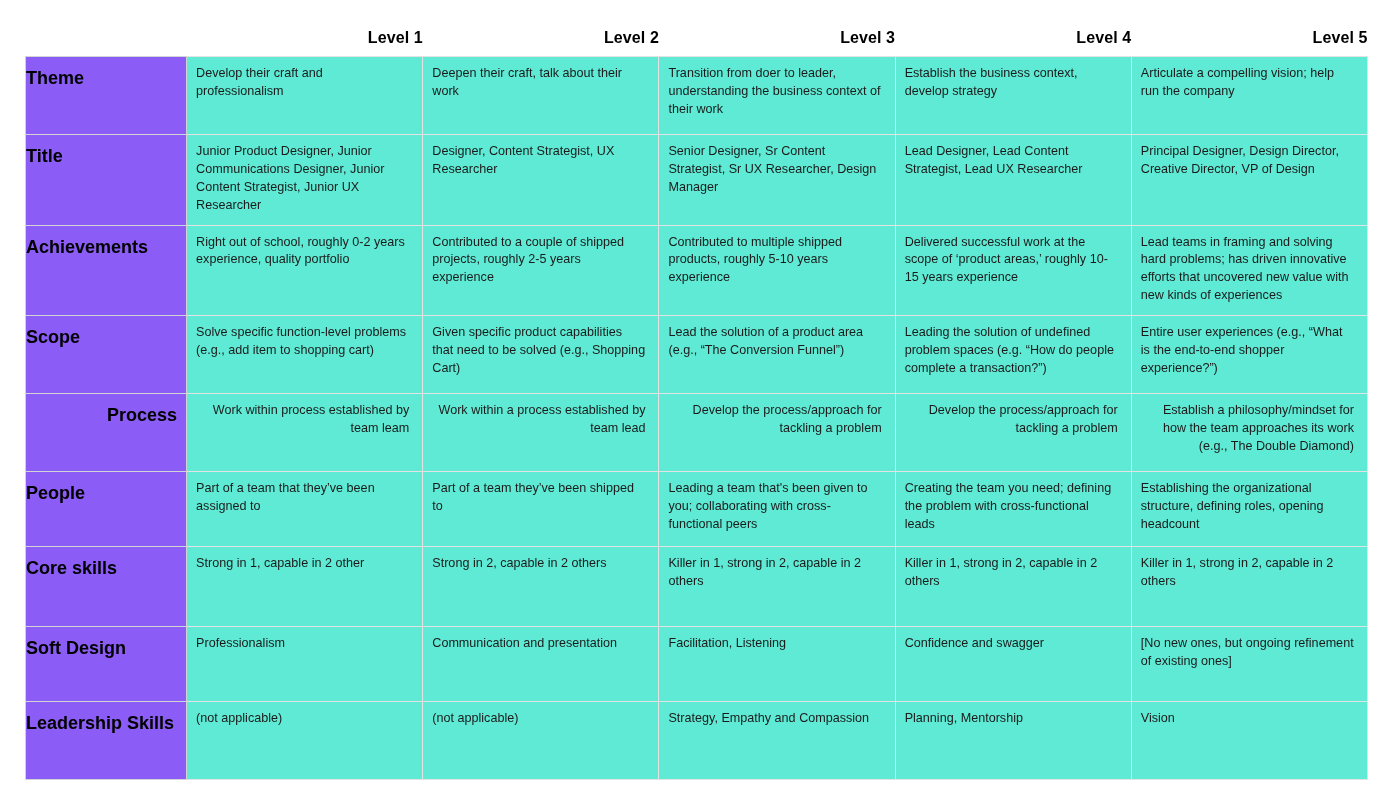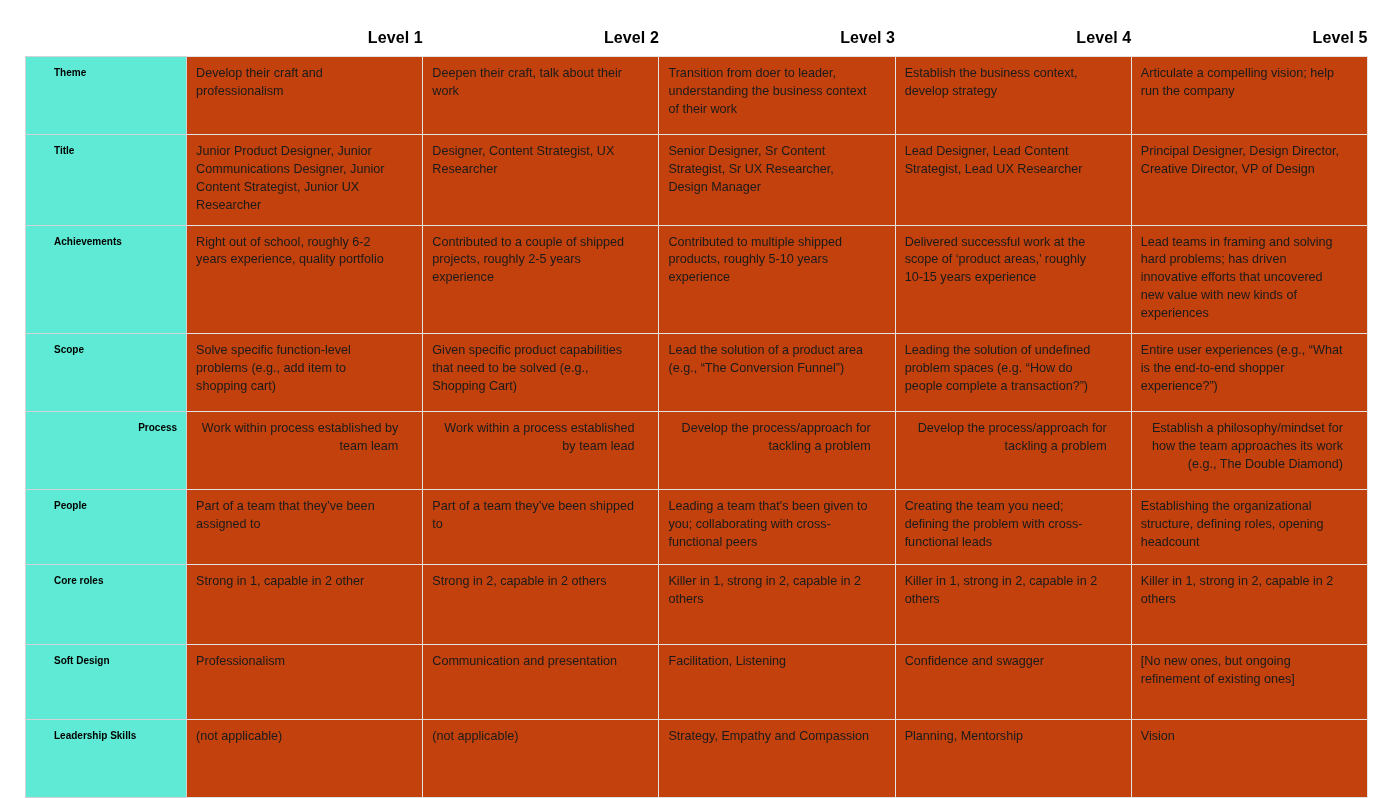--- a/index.html
+++ b/index.html
@@ -47,36 +47,36 @@
     color: #000000;
     text-align: right;
     letter-spacing: 0.1px;
     padding: 0 0 9px 10px;
   }
 
   
   tbody td {
     border: 1px solid #e3e3e3;
     vertical-align: top;
-    padding: 8px 24px 10px 9px;
+    padding: 8px 13px 10px 9px;
     font-size: 12.6px;
     line-height: 1.42;
     color: #1b1b1b;
-    background: #c2410c;
+    background: #5eead4;
     word-wrap: break-word;
     overflow-wrap: break-word;
   }
 
   tbody td.row-label {
-    background: #5eead4;
+    background: #8b5cf6;
     border-color: #d2d3d4;
     font-weight: bold;
-    font-size: 10px;
+    font-size: 18px;
     color: #000000;
-    padding: 9px 9px 10px 28px;
+    padding: 9px 9px 10px 0;
     line-height: 1.38;
   }
 
   tr.r-theme        td { height: 58px; }
   tr.r-title        td { height: 68px; }
   tr.r-achievements td { height: 58px; }
   tr.r-scope        td { height: 58px; }
   tr.r-process      td { height: 58px; text-align: right; }
   tr.r-people       td { height: 55px; }
   tr.r-meetings     td { height: 55px; }
@@ -119,21 +119,21 @@
       <tr class="r-title">
         <td class="row-label">Title</td>
         <td>Junior Product Designer, Junior Communications Designer,  Junior Content Strategist, Junior UX Researcher</td>
         <td>Designer, Content Strategist, UX Researcher</td>
         <td>Senior Designer, Sr Content Strategist, Sr UX Researcher, Design Manager</td>
         <td>Lead Designer, Lead Content Strategist, Lead UX Researcher</td>
         <td>Principal Designer, Design Director, Creative Director, VP of Design</td>
       </tr>
       <tr class="r-achievements">
         <td class="row-label">Achievements</td>
-        <td>Right out of school, roughly 6-2 years experience, quality portfolio</td>
+        <td>Right out of school, roughly 0-2 years experience, quality portfolio</td>
         <td>Contributed to a couple of shipped projects, roughly 2-5 years experience</td>
         <td>Contributed to multiple shipped products, roughly 5-10 years experience</td>
         <td>Delivered successful work at the scope of ‘product areas,’ roughly 10-15 years experience</td>
         <td>Lead teams in framing and solving hard problems; has driven innovative efforts that uncovered new value with new kinds of experiences</td>
       </tr>
       <tr class="r-scope">
         <td class="row-label">Scope</td>
         <td>Solve specific function-level problems (e.g., add item to shopping cart)</td>
         <td>Given specific product capabilities that need to be solved (e.g., Shopping Cart)</td>
         <td>Lead the solution of a product area (e.g., “The Conversion Funnel”)</td>
@@ -150,21 +150,21 @@
       </tr>
       <tr class="r-people">
         <td class="row-label">People</td>
         <td>Part of a team that they’ve been assigned to</td>
         <td>Part of a team they’ve been shipped to</td>
         <td>Leading a team that's been given to you; collaborating with cross-functional peers</td>
         <td>Creating the team you need; defining the problem with cross-functional leads</td>
         <td>Establishing the organizational structure, defining roles, opening headcount</td>
       </tr>
       <tr class="r-core">
-        <td class="row-label">Core roles</td>
+        <td class="row-label">Core skills</td>
         <td>Strong in 1, capable in 2 other</td>
         <td>Strong in 2, capable in 2 others</td>
         <td>Killer in 1, strong in 2, capable in 2 others</td>
         <td>Killer in 1, strong in 2, capable in 2 others</td>
         <td>Killer in 1, strong in 2, capable in 2 others</td>
       </tr>
       <tr class="r-soft">
         <td class="row-label">Soft Design</td>
         <td>Professionalism</td>
         <td>Communication and presentation</td>

